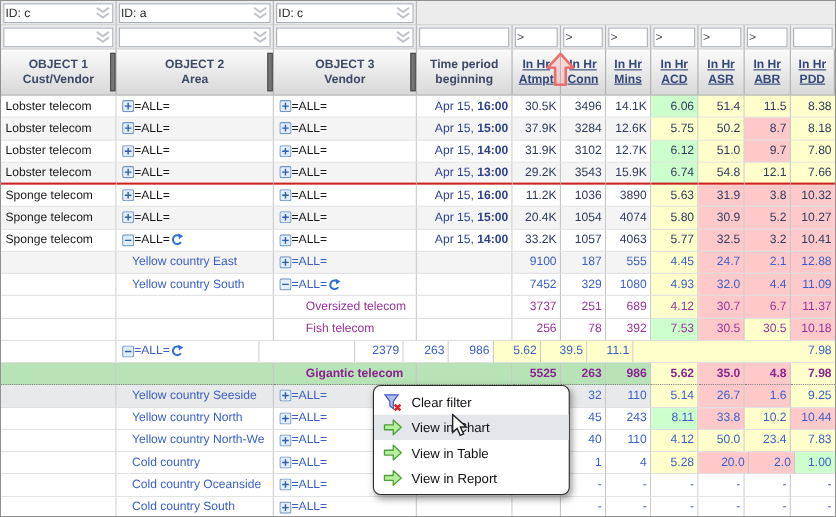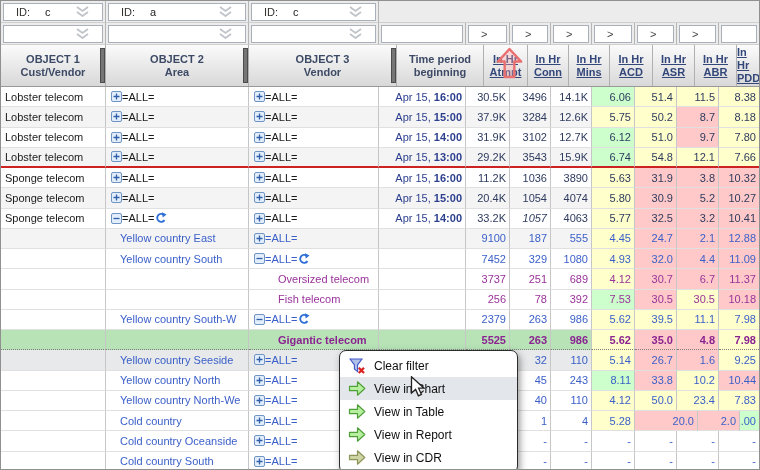--- a/index.html
+++ b/index.html
@@ -4,21 +4,21 @@
 <style>
   html,body{margin:0;padding:0;background:#fff;}
   .screen{position:relative;width:760px;height:470px;box-sizing:border-box;border:1px solid #909090;
           overflow:hidden;background:#fff;font-family:"Liberation Sans",sans-serif;font-size:11px;color:#1a1a1a;}
   
   .frow{display:flex;background:#ececec;}
   .fcell{position:relative;box-sizing:border-box;border-right:1px solid #b5b5b5;border-bottom:1px solid #cfcfcf;
          display:flex;align-items:center;padding:0 2px;height:22px;flex:0 0 auto;}
   .fcell.nb{border-right:none;}
   .fbox{flex:1;display:flex;align-items:center;background:#fff;border:1px solid #a9b0ba;height:16px;
-        padding:0 12px;gap:15px;overflow:hidden;}
+        padding:0 1px;gap:3px;overflow:hidden;}
   .fbox .lbl{color:#30302f;}
   .fbox .val{color:#222;flex:1;}
   .chev{margin-left:auto;flex:0 0 auto;display:flex;}
   
   .hrow{display:flex;height:41px;background:linear-gradient(#fbfbfb,#d8d8d8);border-bottom:1px solid #999;}
   .hcell{position:relative;box-sizing:border-box;border-right:1px solid #b0b0b0;display:flex;flex-direction:column;
          justify-content:center;align-items:center;font-weight:bold;color:#3d4a66;line-height:13px;flex:0 0 auto;}
   .hcell.link .hl1,.hcell.link .hl2{text-decoration:underline;color:#33477a;cursor:pointer;}
   .handle{position:absolute;right:0;top:3px;bottom:3px;width:5px;background:#767676;border:1px solid #4c4c4c;box-sizing:border-box;}
   
@@ -174,21 +174,21 @@
       <div class="hcell" style="width: 105px;">
         <div class="hl1">OBJECT 1</div>
         <div class="hl2">Cust/Vendor</div>
         <div class="handle"></div>
       </div>
       <div class="hcell" style="width: 143px;">
         <div class="hl1">OBJECT 2</div>
         <div class="hl2">Area</div>
         <div class="handle"></div>
       </div>
-      <div class="hcell" style="width: 148px; align-items: center;">
+      <div class="hcell" style="width: 130px; align-items: center;">
         <div class="hl1">OBJECT 3</div>
         <div class="hl2">Vendor</div>
         <div class="handle"></div>
       </div>
       <div class="hcell" style="width: 87px;">
         <div class="hl1">Time period</div>
         <div class="hl2">beginning</div>
       </div>
       <div class="hcell link" style="width: 44px;">
         <div class="hl1">In Hr</div>
@@ -536,21 +536,21 @@
           </span>
           <span class="t-parent-name">=ALL=</span>
         </div>
         <div class="cell c-time" style="width: 87px;">
           <span class="t-date">Apr 15,&nbsp;</span>
           <span class="t-hour">14:00</span>
         </div>
         <div class="cell num" style="width: 44px;">
           <span class="t-parent">33.2K</span>
         </div>
-        <div class="cell num" style="width: 41px; font-style: italic;">
+        <div class="cell num" style="width: 41px;">
           <span class="t-parent">1057</span>
         </div>
         <div class="cell num" style="width: 41px;">
           <span class="t-parent">4063</span>
         </div>
         <div class="cell num bg-yellow" style="width: 43px;">
           <span class="t-parent">5.77</span>
         </div>
         <div class="cell num bg-pink" style="width: 42px; text-align: center;">
           <span class="t-parent">32.5</span>
@@ -695,23 +695,20 @@
         </div>
         <div class="cell num bg-yellow" style="width: 42px;">
           <span class="t-vendor">30.5</span>
         </div>
         <div class="cell num bg-pink" style="flex: 1 1 0%; border-right: none;">
           <span class="t-vendor">10.18</span>
         </div>
       </div>
       <div class="trow">
         <div class="cell c-obj1" style="width: 105px;"></div>
-        <div class="cell pad-area" style="width: 143px;">
-          <span class="t-area">Yellow country South-W</span>
-        </div>
         <div class="cell pad-all" style="width: 130px;">
           <span class="iconwrap" style="display: flex;">
             <svg width="11" height="11" viewBox="0 0 11 11">
               <rect x="0.5" y="0.5" width="10" height="10" rx="1.5" fill="#e2eefb" stroke="#6f94c4"></rect>
               <path d="M2.5 5.5 H8.5" stroke="#2f5fa8" stroke-width="1.3"></path>
             </svg>
           </span>
           <span class="t-area">=ALL=</span>
           <span class="iconwrap" style="display: flex;">
             <svg width="13" height="12" viewBox="0 0 14 13">
@@ -903,21 +900,21 @@
         </div>
         <div class="cell num" style="width: 41px;">
           <span class="t-area">1</span>
         </div>
         <div class="cell num" style="width: 41px;">
           <span class="t-area">4</span>
         </div>
         <div class="cell num bg-yellow" style="width: 43px;">
           <span class="t-area">5.28</span>
         </div>
-        <div class="cell num bg-pink" style="width: 63px;">
+        <div class="cell num bg-pink" style="width: 46px;">
           <span class="t-area">20.0</span>
         </div>
         <div class="cell num bg-pink" style="width: 42px;">
           <span class="t-area">2.0</span>
         </div>
         <div class="cell num bg-green" style="flex: 1 1 0%; border-right: none;">
           <span class="t-area">1.00</span>
         </div>
       </div>
       <div class="trow">
@@ -1029,28 +1026,20 @@
         <span>View in Table</span>
       </div>
       <div class="mi">
         <span class="micon">
           <svg width="18" height="17" viewBox="0 0 18 17">
             <path d="M1.5 6.3 H9.5 V1.8 L16.8 8.5 L9.5 15.2 V10.7 H1.5 Z" fill="#b6ef9e" stroke="#4f9f38" stroke-width="1.2" stroke-linejoin="round"></path>
           </svg>
         </span>
         <span>View in Report</span>
       </div>
-      <div class="mi">
-        <span class="micon">
-          <svg width="18" height="17" viewBox="0 0 18 17">
-            <path d="M1.5 6.3 H9.5 V1.8 L16.8 8.5 L9.5 15.2 V10.7 H1.5 Z" fill="#ced4a4" stroke="#8e9559" stroke-width="1.2" stroke-linejoin="round"></path>
-          </svg>
-        </span>
-        <span>View in CDR</span>
-      </div>
     </div>
 
   <div class="cursor">
     <svg width="20" height="23" viewBox="0 0 20 23">
       <path d="M1.5 0.8 L1.5 17 L5.6 13.4 L8.4 19.8 L11.4 18.4 L8.6 12.2 L14 12.2 Z" fill="#ffffff" stroke="#222" stroke-width="1.3"></path>
     </svg>
   </div>
 </div>
 
 </body></html>

